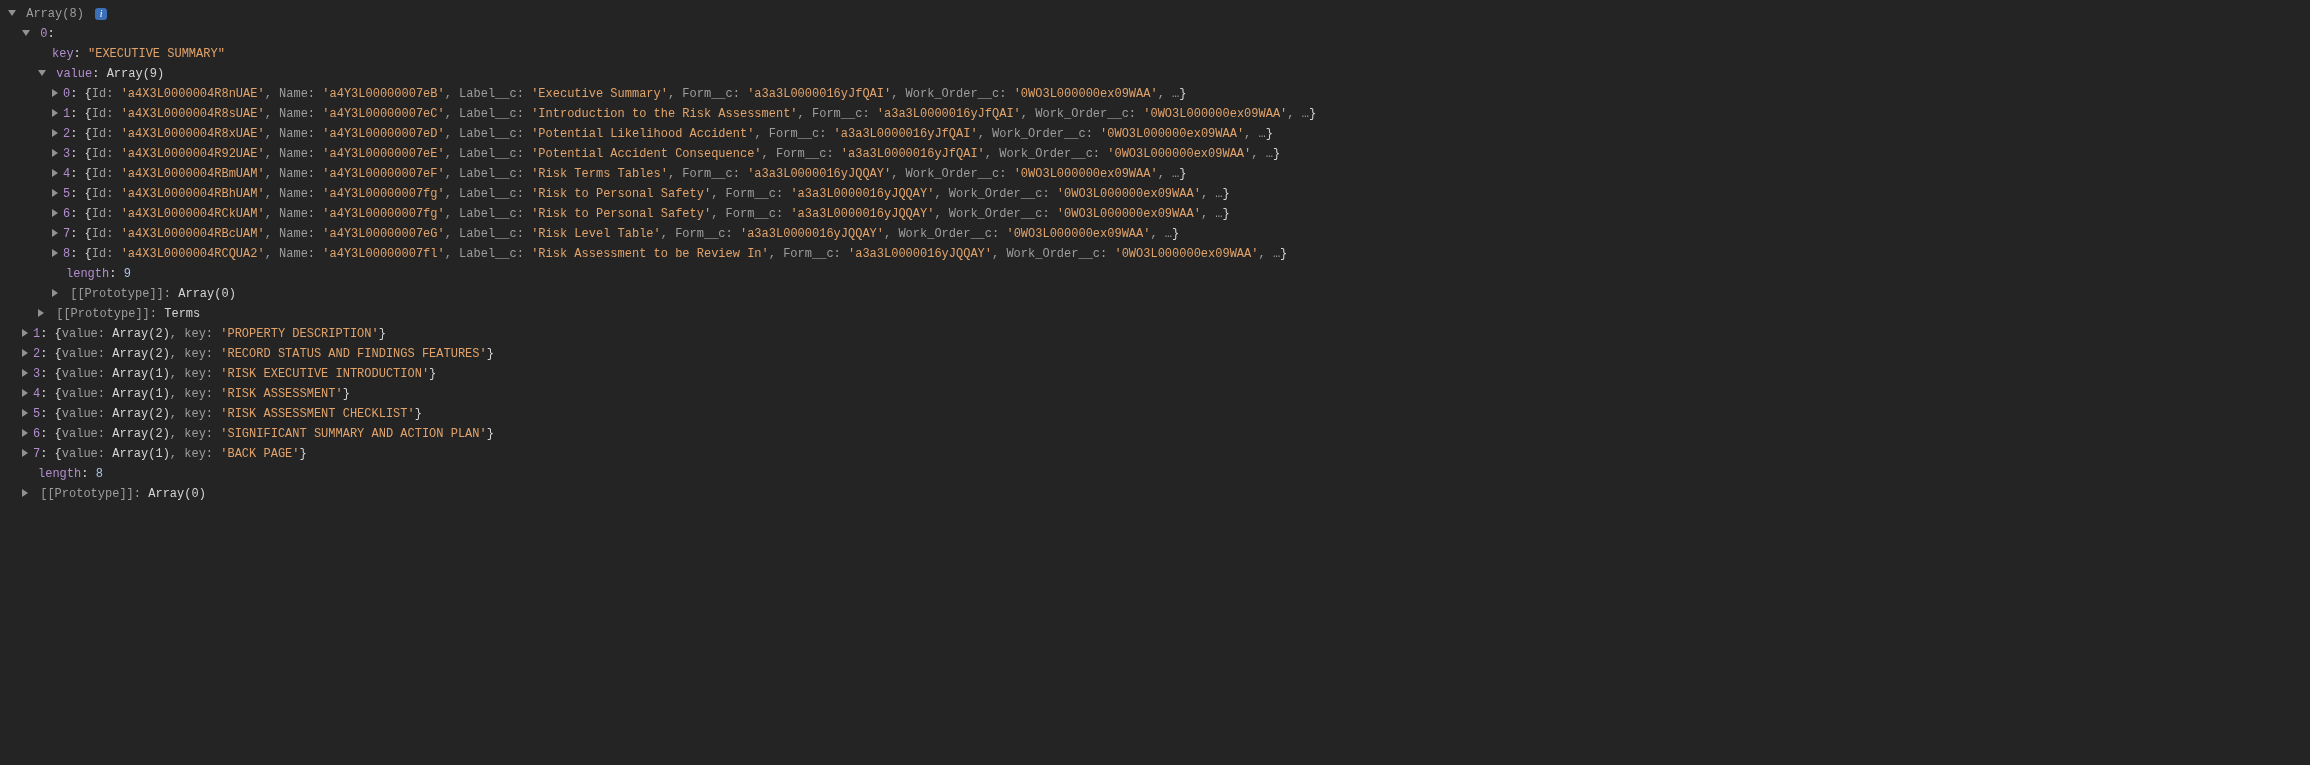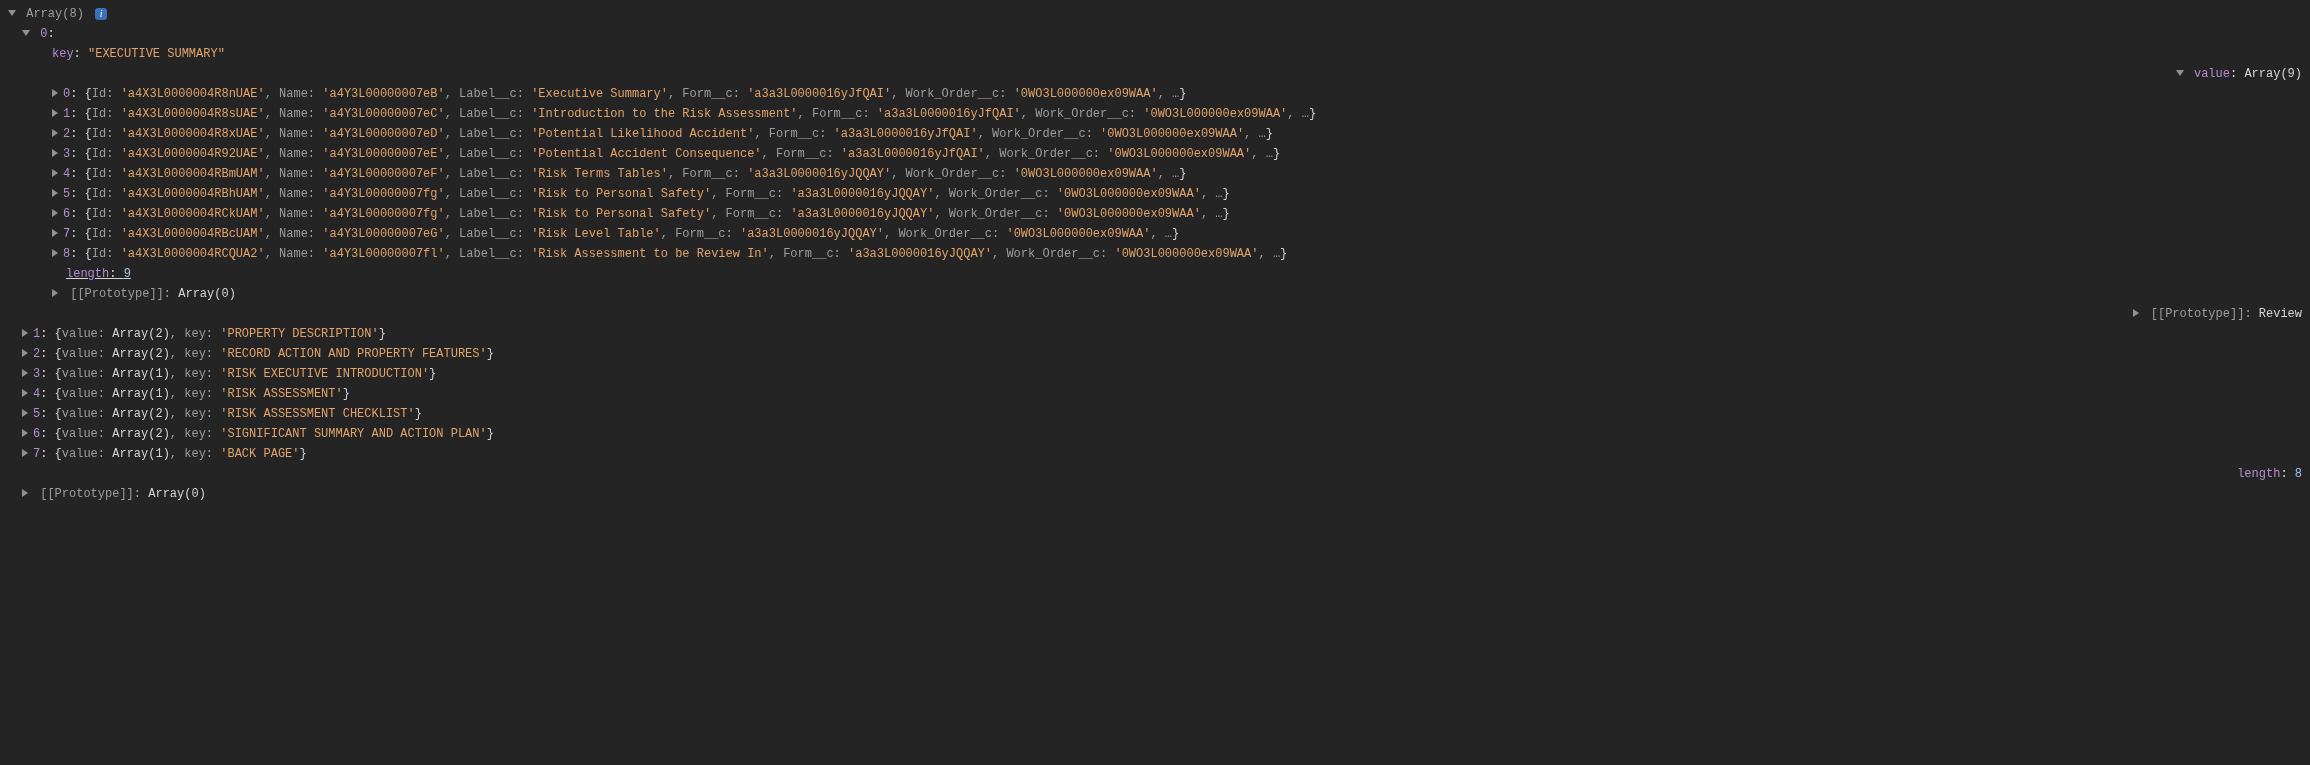--- a/index.html
+++ b/index.html
@@ -45,24 +45,24 @@
     font-size:10px;
     width:12px;
     height:12px;
     text-align:center;
     line-height:12px;
     vertical-align:middle;
     margin-left:4px;
   }
   .pad0 { padding-left: 0px; }
   .pad1 { padding-left: 14px; }
-  .pad2 { padding-left: 30px; text-align: right; }
+  .pad2 { padding-left: 30px; }
   .pad2b { padding-left: 44px; }
   .pad3 { padding-left: 44px; font-family: Liberation Mono, monospace; }
-  .pad4b { padding-left: 58px; text-decoration: underline; }
+  .pad4b { padding-left: 58px; }
   .grey { color: #9d9d9d; }
   .plain { color: #d4d4d4; }
   .key-purple { color: #b38ecf; }
   .str { color: #e1a36b; }
   .num { color: #a8c3e7; }
   .brace { color: #d4d4d4; }
 </style>
 </head>
 <body>
 
@@ -102,26 +102,26 @@
   <span class="key-purple">length</span><span class="plain">: </span><span class="num">9</span>
 </div>
 
 <div class="line pad3">
   <span class="caret right"></span>
   <span class="grey">[[Prototype]]</span><span class="grey">: </span><span class="plain">Array(0)</span>
 </div>
 
 <div class="line pad2">
   <span class="caret right"></span>
-  <span class="grey">[[Prototype]]</span><span class="grey">: </span><span class="plain">Review</span>
+  <span class="grey">[[Prototype]]</span><span class="grey">: </span><span class="plain">Terms</span>
 </div>
 
 <div id="collapsed-rows">
     <div class="line pad1"><span class="caret right"></span><span class="key-purple">1</span><span class="plain">: </span><span class="brace">{</span><span class="grey">value: </span><span class="plain">Array(2)</span><span class="grey">, </span><span class="grey">key: </span><span class="str">'PROPERTY DESCRIPTION'</span><span class="brace">}</span></div>
-    <div class="line pad1"><span class="caret right"></span><span class="key-purple">2</span><span class="plain">: </span><span class="brace">{</span><span class="grey">value: </span><span class="plain">Array(2)</span><span class="grey">, </span><span class="grey">key: </span><span class="str">'RECORD ACTION AND PROPERTY FEATURES'</span><span class="brace">}</span></div>
+    <div class="line pad1"><span class="caret right"></span><span class="key-purple">2</span><span class="plain">: </span><span class="brace">{</span><span class="grey">value: </span><span class="plain">Array(2)</span><span class="grey">, </span><span class="grey">key: </span><span class="str">'RECORD STATUS AND FINDINGS FEATURES'</span><span class="brace">}</span></div>
     <div class="line pad1"><span class="caret right"></span><span class="key-purple">3</span><span class="plain">: </span><span class="brace">{</span><span class="grey">value: </span><span class="plain">Array(1)</span><span class="grey">, </span><span class="grey">key: </span><span class="str">'RISK EXECUTIVE INTRODUCTION'</span><span class="brace">}</span></div>
     <div class="line pad1"><span class="caret right"></span><span class="key-purple">4</span><span class="plain">: </span><span class="brace">{</span><span class="grey">value: </span><span class="plain">Array(1)</span><span class="grey">, </span><span class="grey">key: </span><span class="str">'RISK ASSESSMENT'</span><span class="brace">}</span></div>
     <div class="line pad1"><span class="caret right"></span><span class="key-purple">5</span><span class="plain">: </span><span class="brace">{</span><span class="grey">value: </span><span class="plain">Array(2)</span><span class="grey">, </span><span class="grey">key: </span><span class="str">'RISK ASSESSMENT CHECKLIST'</span><span class="brace">}</span></div>
     <div class="line pad1"><span class="caret right"></span><span class="key-purple">6</span><span class="plain">: </span><span class="brace">{</span><span class="grey">value: </span><span class="plain">Array(2)</span><span class="grey">, </span><span class="grey">key: </span><span class="str">'SIGNIFICANT SUMMARY AND ACTION PLAN'</span><span class="brace">}</span></div>
     <div class="line pad1"><span class="caret right"></span><span class="key-purple">7</span><span class="plain">: </span><span class="brace">{</span><span class="grey">value: </span><span class="plain">Array(1)</span><span class="grey">, </span><span class="grey">key: </span><span class="str">'BACK PAGE'</span><span class="brace">}</span></div>
   </div>
 
 <div class="line pad2">
   <span class="key-purple">length</span><span class="plain">: </span><span class="num">8</span>
 </div>

